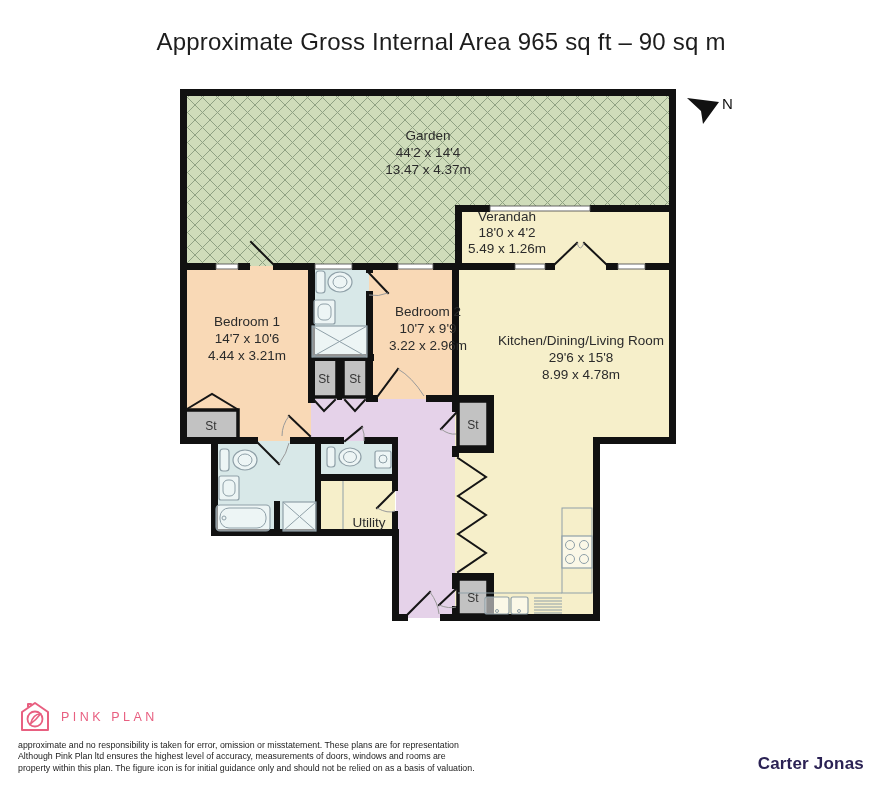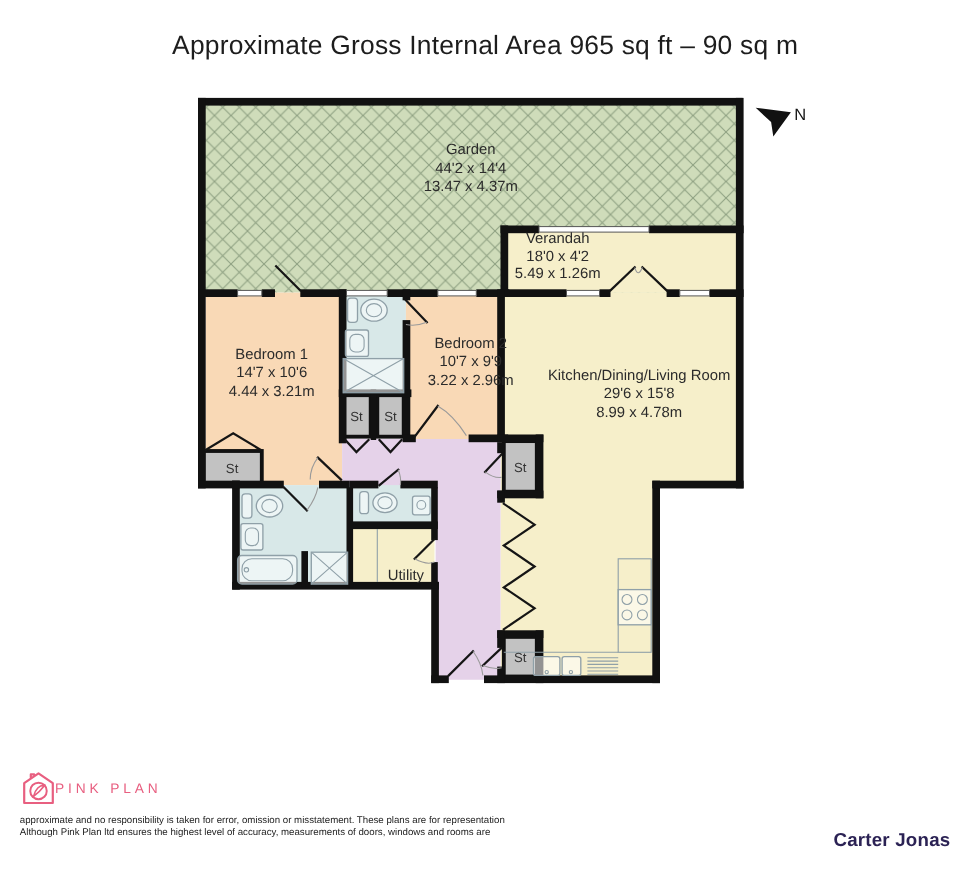--- a/index.html
+++ b/index.html
@@ -21,21 +21,21 @@
   .stbox{fill:var(--c-storage_gray);stroke:var(--c-wall);stroke-width:3.5;}
   .wall{fill:var(--c-wall);}
   .win{fill:#ffffff;stroke:#555;stroke-width:.9;}
   .leaf{stroke:#151515;stroke-width:2;fill:none;stroke-linecap:square;}
   .arc{stroke:#9a9a9a;stroke-width:1;fill:none;}
   .fix{stroke:#8fa0a8;stroke-width:1.2;fill:rgba(255,255,255,.55);}
   .fixline{stroke:#8fa0a8;stroke-width:1;fill:none;}
   .room-label{font-size:13.5px;fill:#2b2b2b;text-anchor:middle;}
   .st-label{font-size:12px;fill:#333;text-anchor:middle;}
   .north-label{font-size:15px;fill:#111;}
-  .footer-brand{position:absolute;left:20px;top:701px;display:flex;align-items:center;}
+  .footer-brand{position:absolute;left:20px;top:701px;display:flex;align-items:center;gap:11px;}
   .brand-text{color:var(--c-brand_pink);font-size:12.5px;letter-spacing:3.5px;font-weight:500;}
   .disclaimer{position:absolute;left:18px;top:740px;width:540px;font-size:8.8px;
               line-height:11.4px;color:#1c1c1c;}
   .agent{position:absolute;right:18px;top:754px;font-size:17px;font-weight:600;
          color:var(--c-agent_navy);letter-spacing:.2px;}
 </style>
 </head>
 <body>
 
 <div class="page">
@@ -269,17 +269,18 @@
       <path d="M8,6 L8,3 L11,3 L11,4 M15,2 L28,11 L28,29 L2,29 L2,11 Z" fill="none" stroke="var(--c-brand_pink)" stroke-width="2" stroke-linejoin="round"></path>
       <circle cx="15" cy="18" r="7.5" fill="none" stroke="var(--c-brand_pink)" stroke-width="1.8"></circle>
       <path d="M10.5,23 C12,16.5 16,12.5 20.5,13 C17,17.5 14,20.5 10.5,23 Z" fill="none" stroke="var(--c-brand_pink)" stroke-width="1.5"></path>
     </svg>
     <span class="brand-text">PINK PLAN</span>
   </div>
 
   <div class="disclaimer">
     <div>approximate and no responsibility is taken for error, omission or misstatement. These plans are for representation</div>
     <div>Although Pink Plan ltd ensures the highest level of accuracy, measurements of doors, windows and rooms are</div>
+    <div>property within this plan. The figure icon is for initial guidance only and should not be relied on as a basis of valuation.</div>
   </div>
 
   <div class="agent">Carter Jonas</div>
 
 </div>
 
 </body></html>

